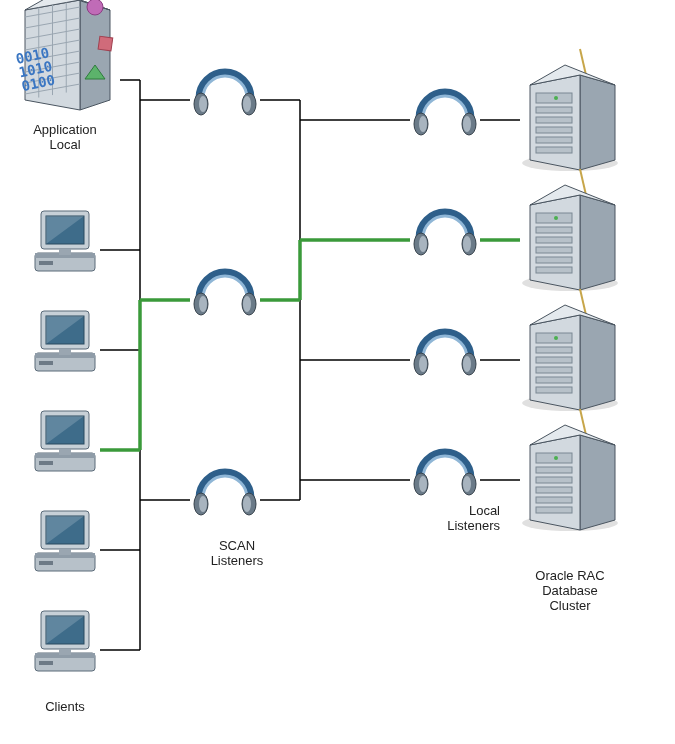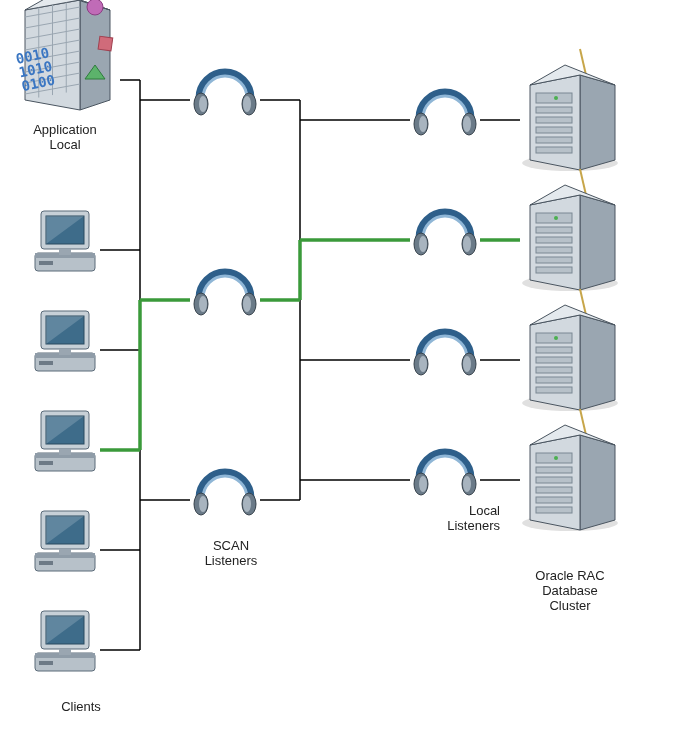--- a/index.html
+++ b/index.html
@@ -241,20 +241,20 @@
         <rect x="-34" y="12" width="36" height="6" fill="#b7c1c9" stroke="#7a8893"></rect>
         <rect x="-34" y="22" width="36" height="6" fill="#b7c1c9" stroke="#7a8893"></rect>
         <rect x="-34" y="32" width="36" height="6" fill="#b7c1c9" stroke="#7a8893"></rect>
         <circle cx="-14" cy="-17" r="2" fill="#4caf50"></circle>
       </g>
     </g>
   </svg>
 
 <div class="label" style="left:10px; top:123px; width:110px;">Application
 Local</div>
-<div class="label" style="left:36px; top:700px; width:90px;">Clients</div>
-<div class="label" style="left:181px; top:539px; width:100px;">SCAN
+<div class="label" style="left:20px; top:700px; width:90px;">Clients</div>
+<div class="label" style="left:187px; top:539px; width:100px;">SCAN
 Listeners</div>
 <div class="label" style="left:390px; top:504px; width:110px;text-align:right;">Local
 Listeners</div>
 <div class="label" style="left:500px; top:569px; width:140px;">Oracle RAC
 Database
 Cluster</div>
 
 </body></html>

